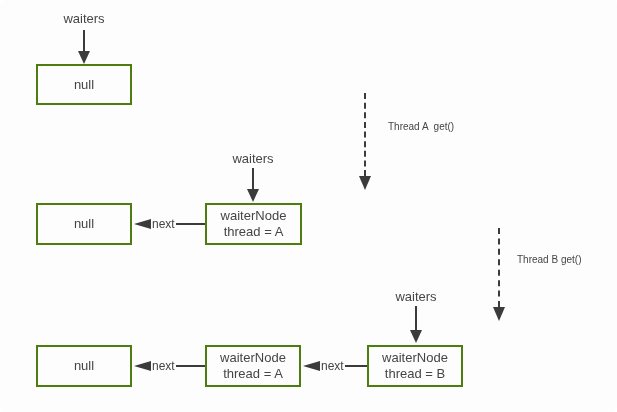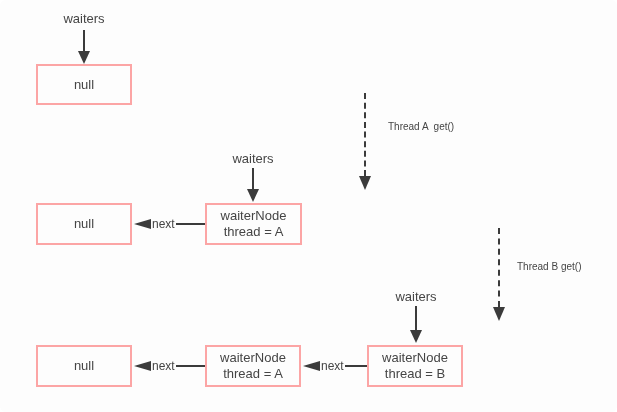--- a/index.html
+++ b/index.html
@@ -8,21 +8,21 @@
     width:617px;height:412px;
     background:#fdfdfd;
     font-family:"Liberation Sans", sans-serif;
     color:#454545;
     overflow:hidden;
     border-radius:6px;
   }
   
   .box{
     position:absolute;
-    border:2px solid #fca5a5;
+    border:2px solid #4d7c0f;
     background:#fdfdfd;
     display:flex;flex-direction:column;
     align-items:center;justify-content:center;
     font-size:13px;line-height:16px;
     color:#454545;
     box-sizing:border-box;
     text-align:center;
   }
   
   .lbl{
@@ -102,21 +102,21 @@
     <div class="hline"></div>
   </div>
 
   <div class="box" style="left:205px;top:203px;width:97px;height:42px;">
     <span>waiterNode</span>
     <span>thread = A</span>
   </div>
 
   <div class="dline" style="left:498px;top:228px;height:79px;"></div>
   <div class="dhead" style="left:493px;top:307px;"></div>
-  <div class="annot" style="left:517px;top:261px;">Thread B get()</div>
+  <div class="annot" style="left:517px;top:254px;">Thread B get()</div>
 
   <div class="lbl" style="left:381px;top:289px;width:70px;">waiters</div>
   <div class="vline" style="left:415px;top:306px;height:25px;"></div>
   <div class="vhead" style="left:410px;top:330px;"></div>
 
   <div class="box" style="left:36px;top:345px;width:96px;height:42px;">
     <span>null</span>
   </div>
 
   <div class="next-conn" style="left:134px;top:359px;width:71px;">

